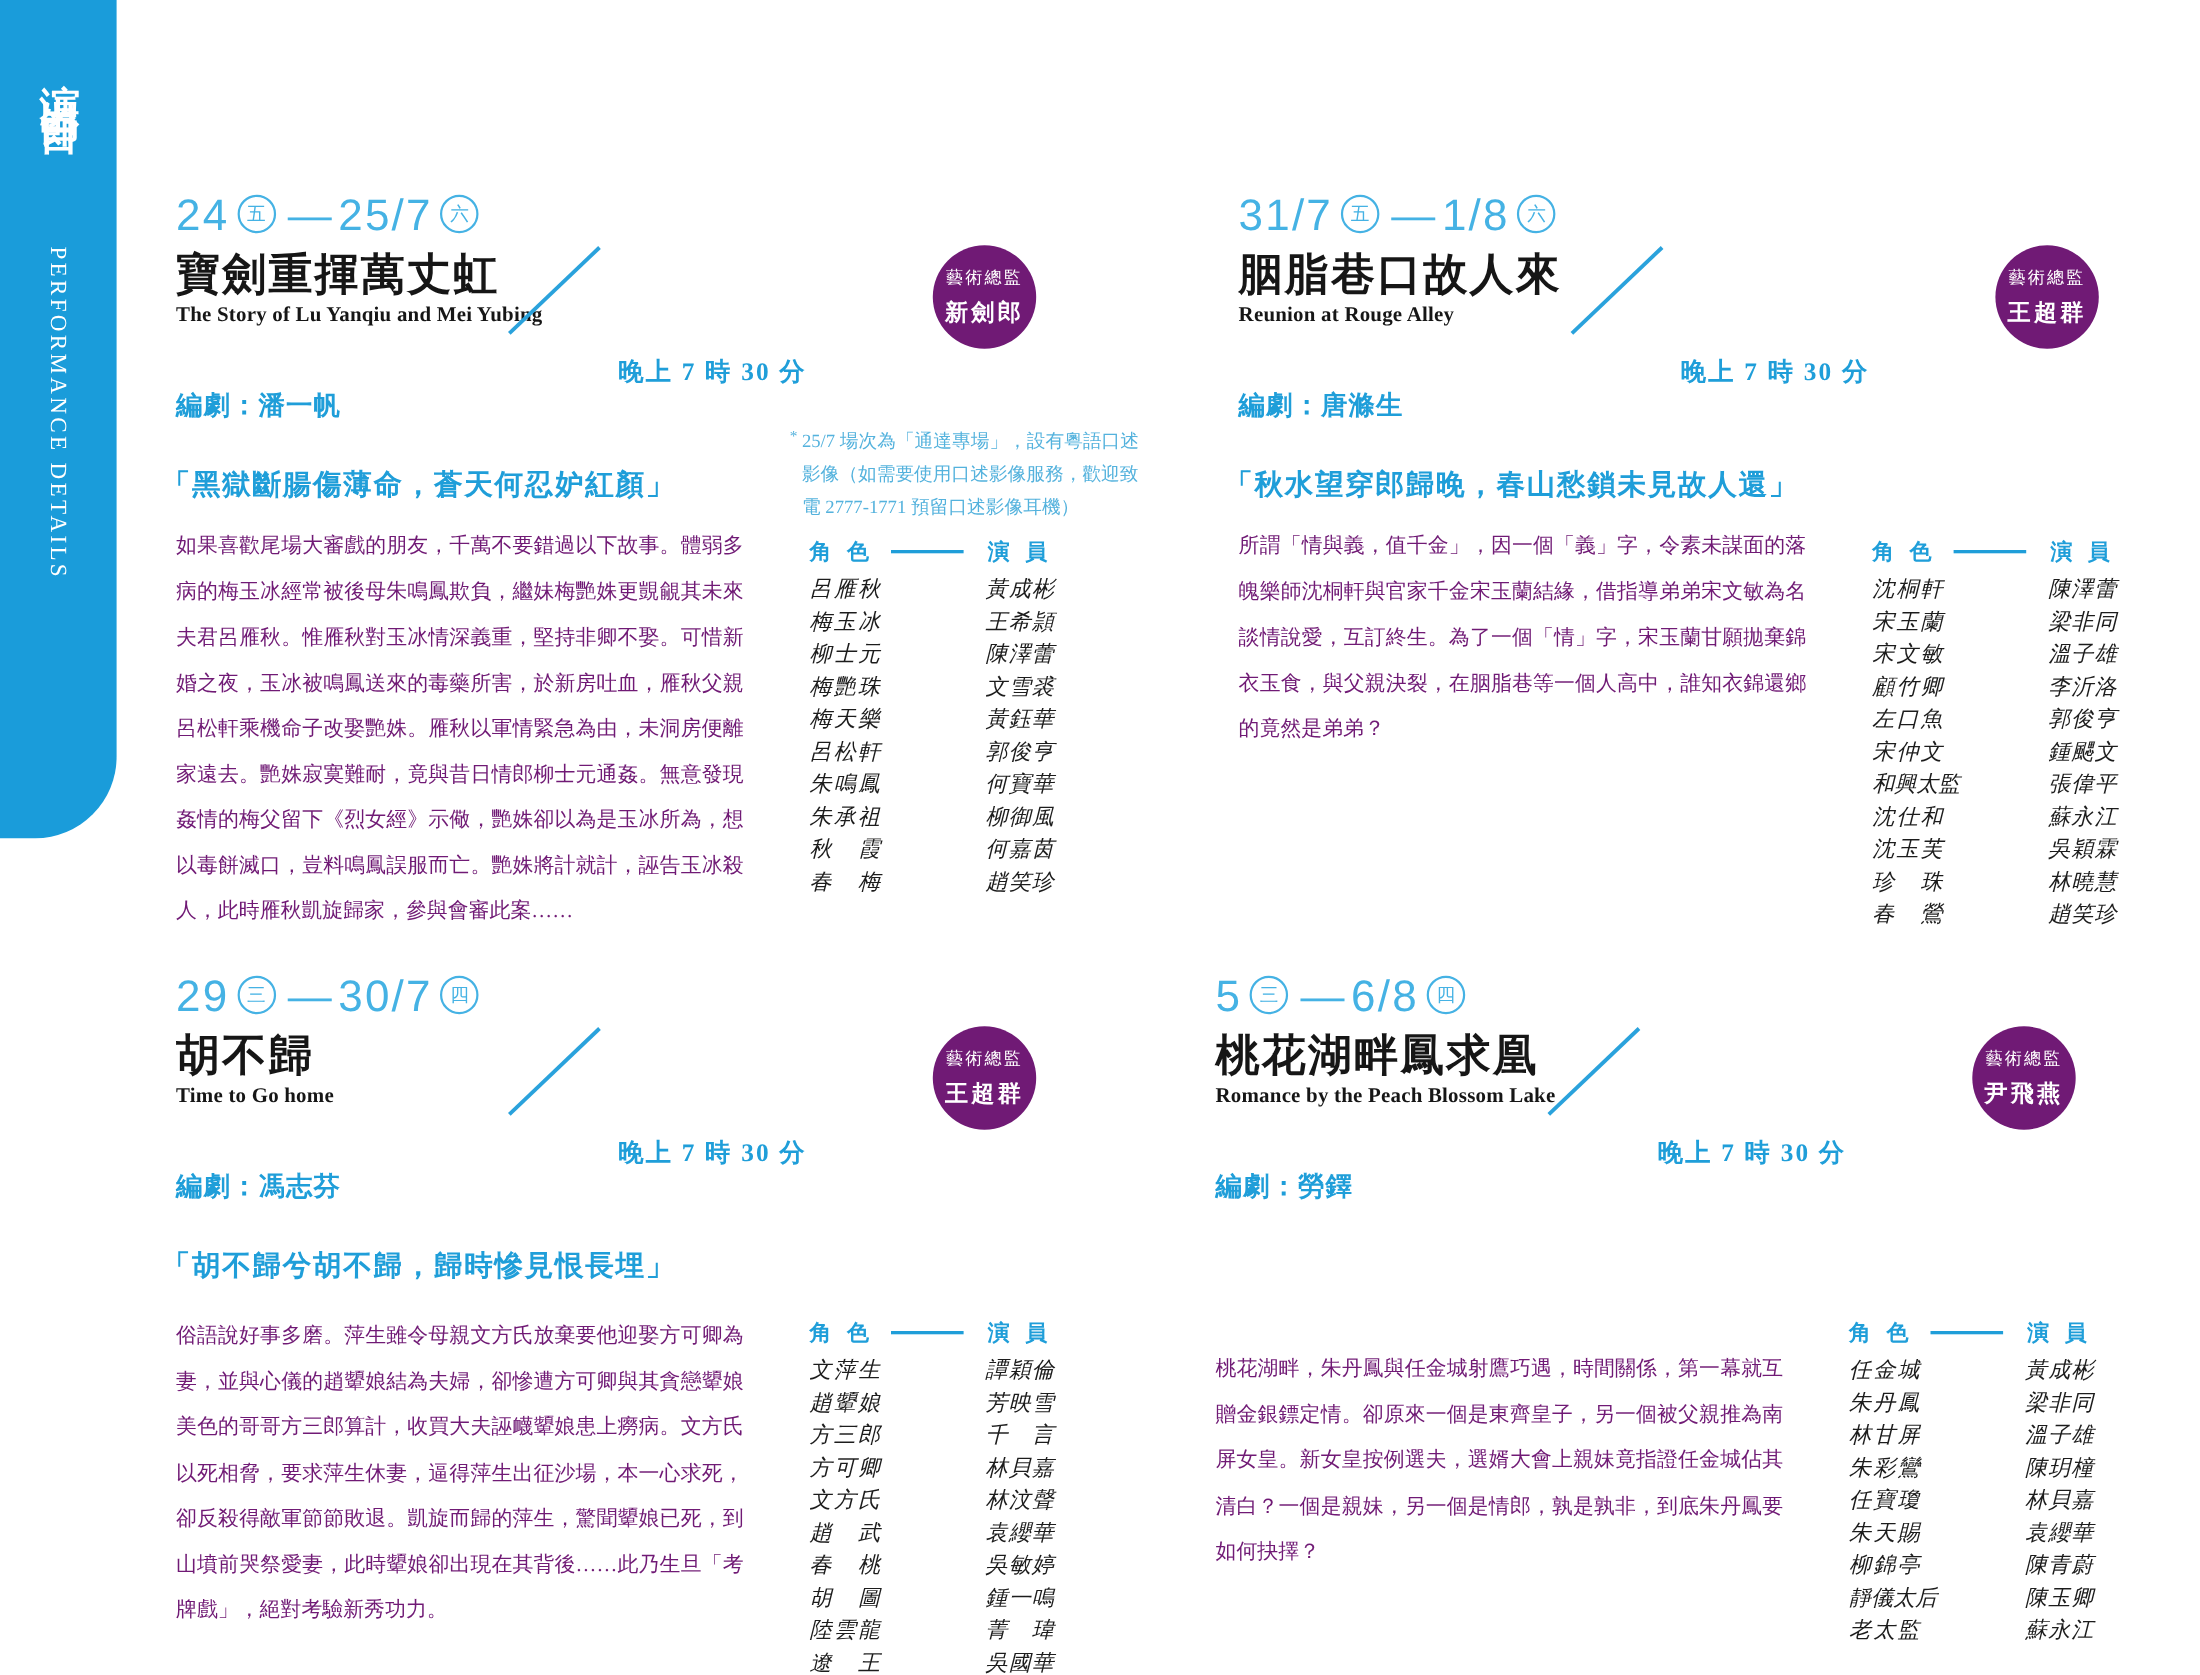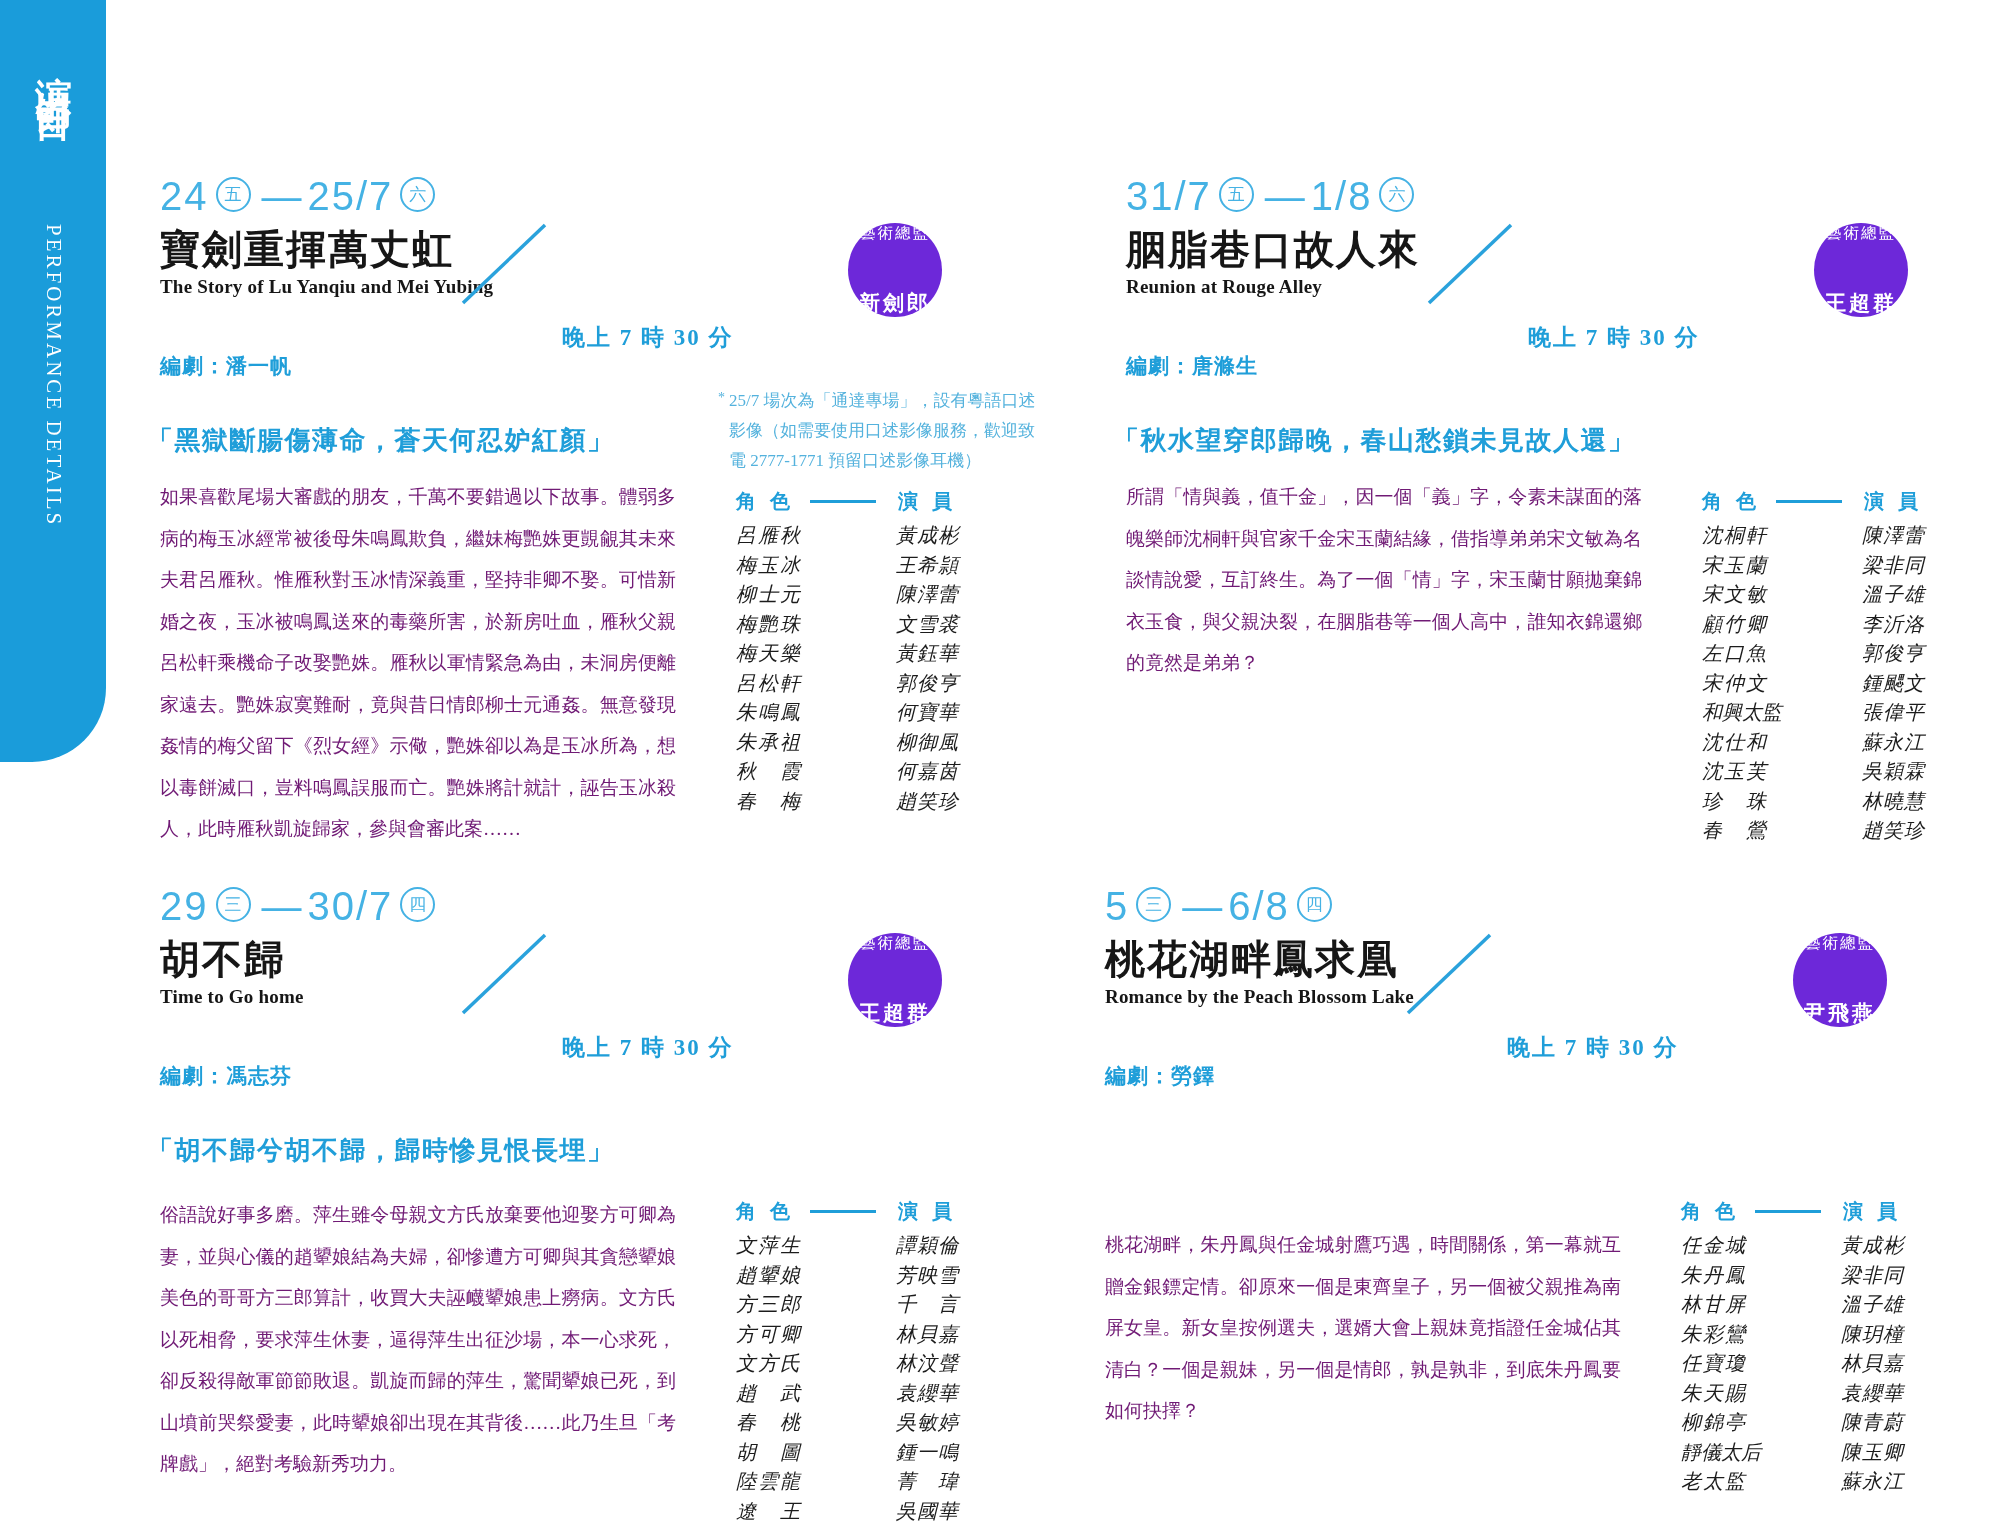--- a/index.html
+++ b/index.html
@@ -52,29 +52,29 @@
     position:absolute;left:0;top:104px;
     font-size:19px;font-weight:700;color:#161616;letter-spacing:.2px;white-space:nowrap;
   }
   .slash{position:absolute;left:300px;top:50px;}
   .time{
     position:absolute;left:402px;top:106px;
     font-size:23px;font-weight:700;color:#1f9ed9;letter-spacing:2px;white-space:nowrap;margin-top:44px;
   }
   .badge{
     position:absolute;left:688px;top:51px;width:94px;height:94px;border-radius:50%;
-    background:#6d28d9;color:#fff;
-    display:flex;flex-direction:column;align-items:center;justify-content:space-between;gap:7px;
+    background:#701a75;color:#fff;
+    display:flex;flex-direction:column;align-items:center;justify-content:center;gap:7px;
   }
   .badge-label{font-size:15.5px;letter-spacing:2px;}
   .badge-name{font-size:21px;font-weight:700;letter-spacing:3px;}
 
   .playwright{
     position:absolute;left:0;top:180px;
-    font-size:21px;font-weight:700;color:#1f9ed9;letter-spacing:1px;
+    font-size:24px;font-weight:700;color:#1f9ed9;letter-spacing:1px;
   }
   .note{
     position:absolute;left:558px;top:214px;width:308px;
     font-size:17px;line-height:30px;color:#54b2dd;padding-left:11px;
   }
   .nmark{position:absolute;left:0;top:-3px;font-size:14px;}
   .quote{
     position:absolute;left:-13px;top:248px;
     font-size:26px;font-weight:700;color:#1f9ed9;letter-spacing:1.5px;
     line-height:42px;white-space:pre-line;

